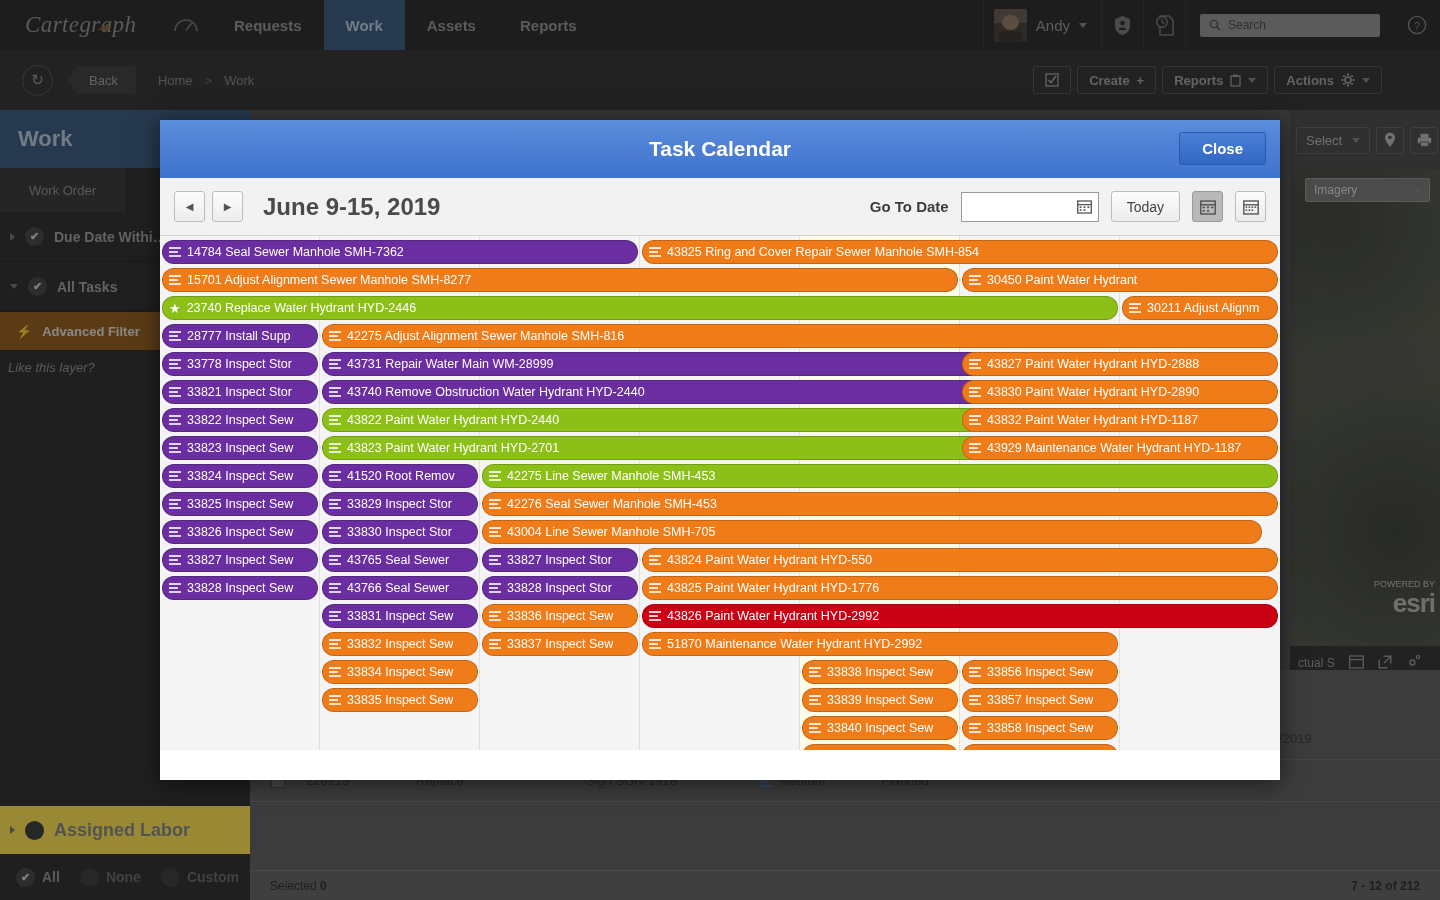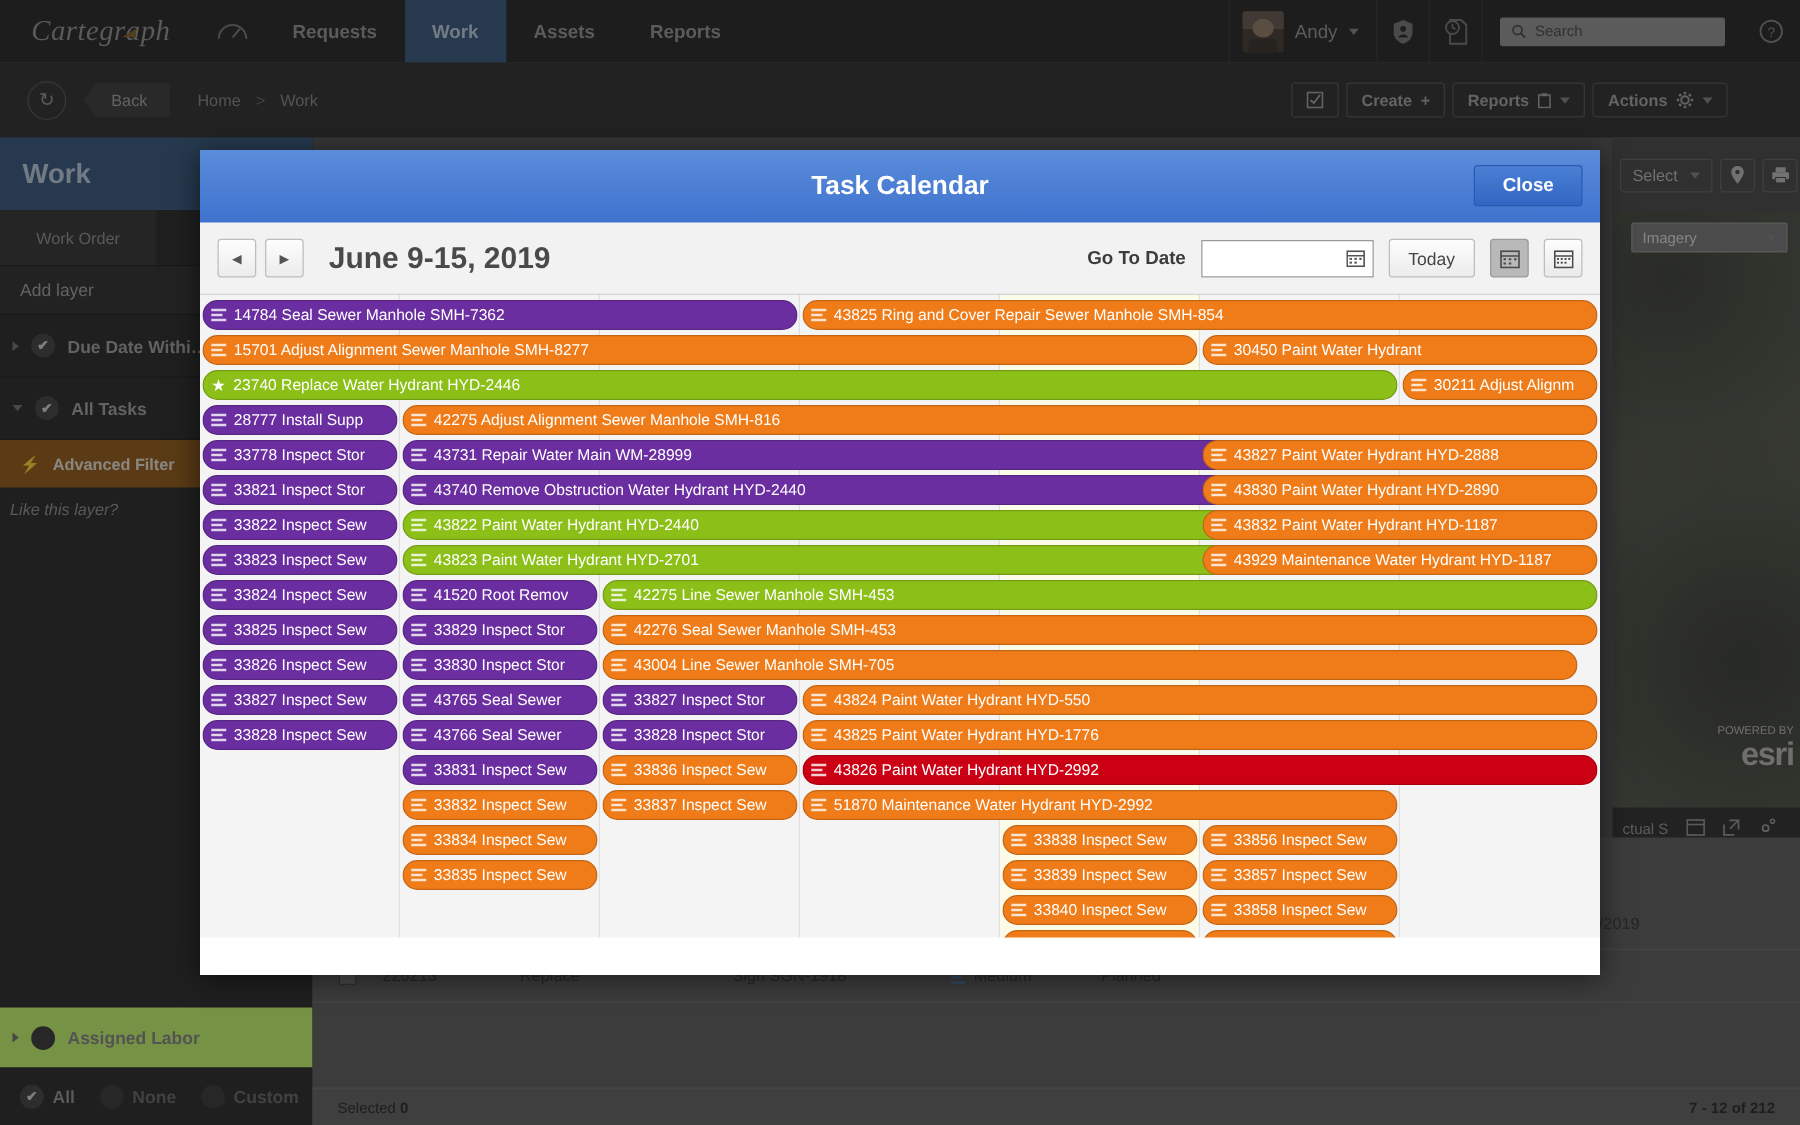--- a/index.html
+++ b/index.html
@@ -110,22 +110,22 @@
   .chk-circ {
     width:19px;height:19px;border-radius:50%;background:#3a3a3a;color:#cfcfcf;
     display:flex;align-items:center;justify-content:center;font-size:11px;
   }
   .lp-advfilter {
     height: 38px; background:#8a5210; color:#e2dcd2; font-size:13px; font-weight:bold;
     display:flex; align-items:center; gap:10px; padding-left:16px;
   }
   .lp-like { padding: 10px 0 0 8px; color:#8a8a8a; font-size:13px; font-style: italic; }
   .lp-assigned {
-    position:absolute; bottom:46px; left:0; width:250px; height:48px; background:#bef264;
-    display:flex; align-items:center; gap:10px; padding-left:10px; color:#7e7e7e; font-size:14px; font-weight:bold;
+    position:absolute; bottom:46px; left:0; width:250px; height:48px; background:#fde047;
+    display:flex; align-items:center; gap:10px; padding-left:10px; color:#7e7e7e; font-size:18px; font-weight:bold;
   }
   .dot-circ { width:19px;height:19px;border-radius:50%;background:#2f2f2f; }
   .lp-allrow {
     position:absolute; bottom:0; left:0; width:250px; height:46px; background:#1f1f1f;
     display:flex; align-items:center; gap:8px; padding-left:16px; color:#8a8a8a; font-size:14px; font-weight:bold;
   }
   .lp-allrow .grp { display:flex; align-items:center; gap:7px; margin-right:12px; }
   .lp-allrow .grp.off { color:#5e5e5e; }
 
   .maparea {
@@ -346,21 +346,20 @@
               </g>
             </svg>
           <span class="caret-d"></span>
         </div>
       </div>
     </div>
 
     <div class="leftpanel">
       <div class="lp-title">Work</div>
       <div class="lp-tab">Work Order</div>
-      <div class="lp-addlayer">Add layer</div>
       <div class="lp-row">
         <span class="tri"></span>
         <span class="chk-circ">✔</span>
         <span>Due Date Withi…</span>
       </div>
       <div class="lp-row">
         <span class="tri down"></span>
         <span class="chk-circ">✔</span>
         <span>All Tasks</span>
       </div>

